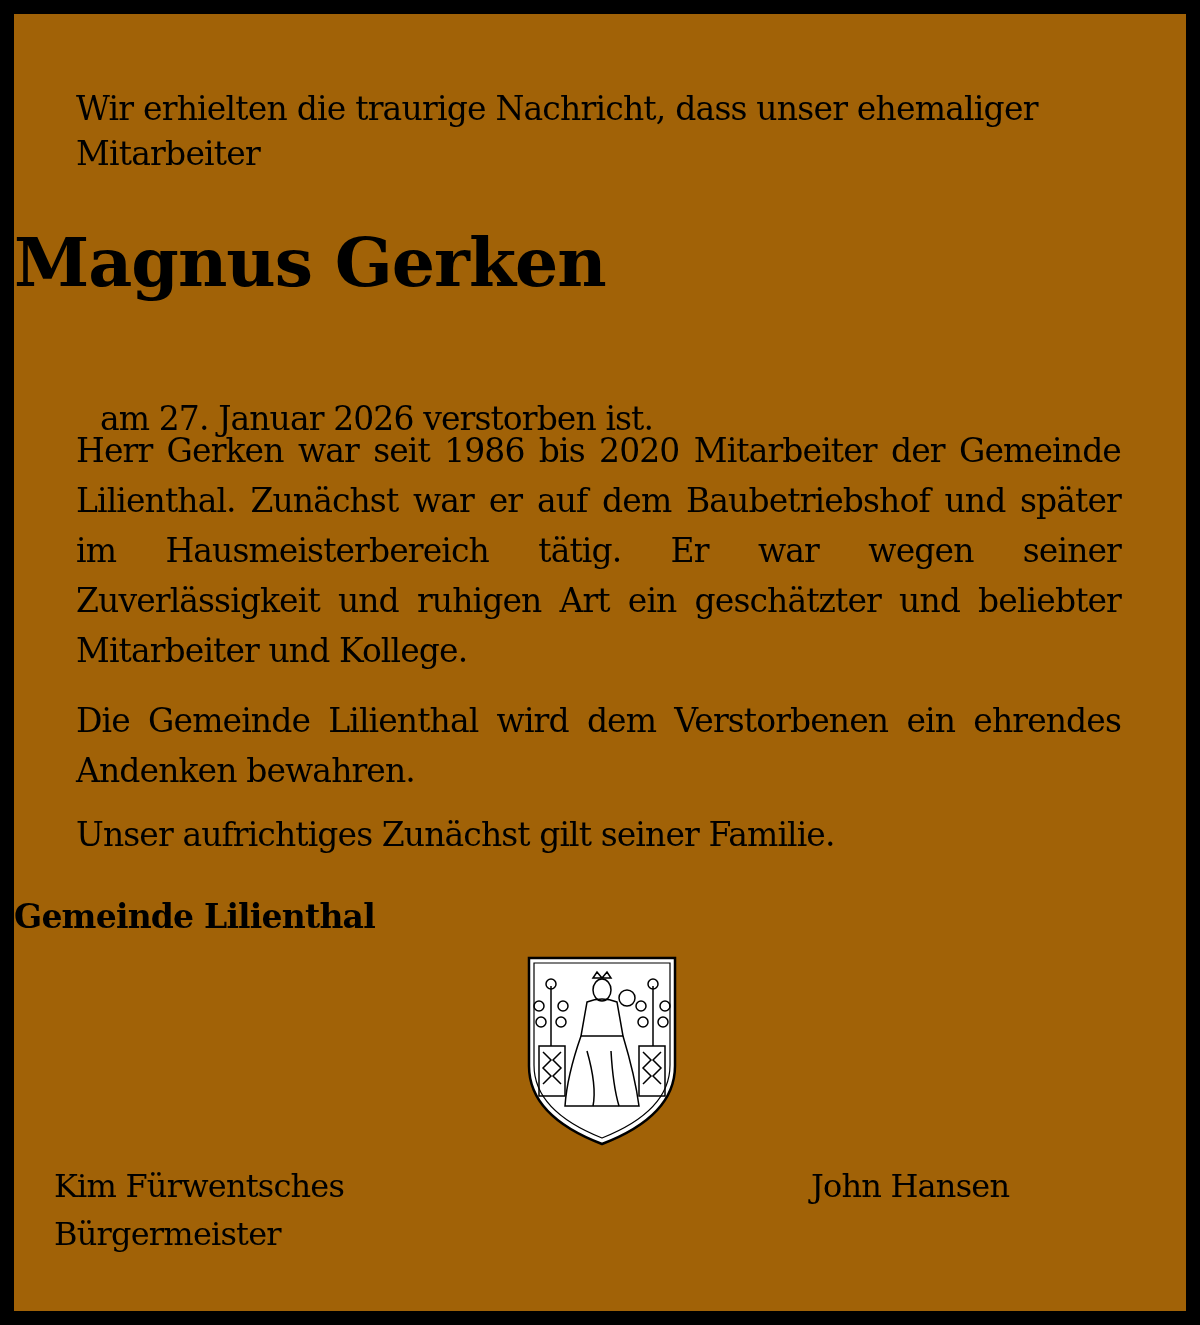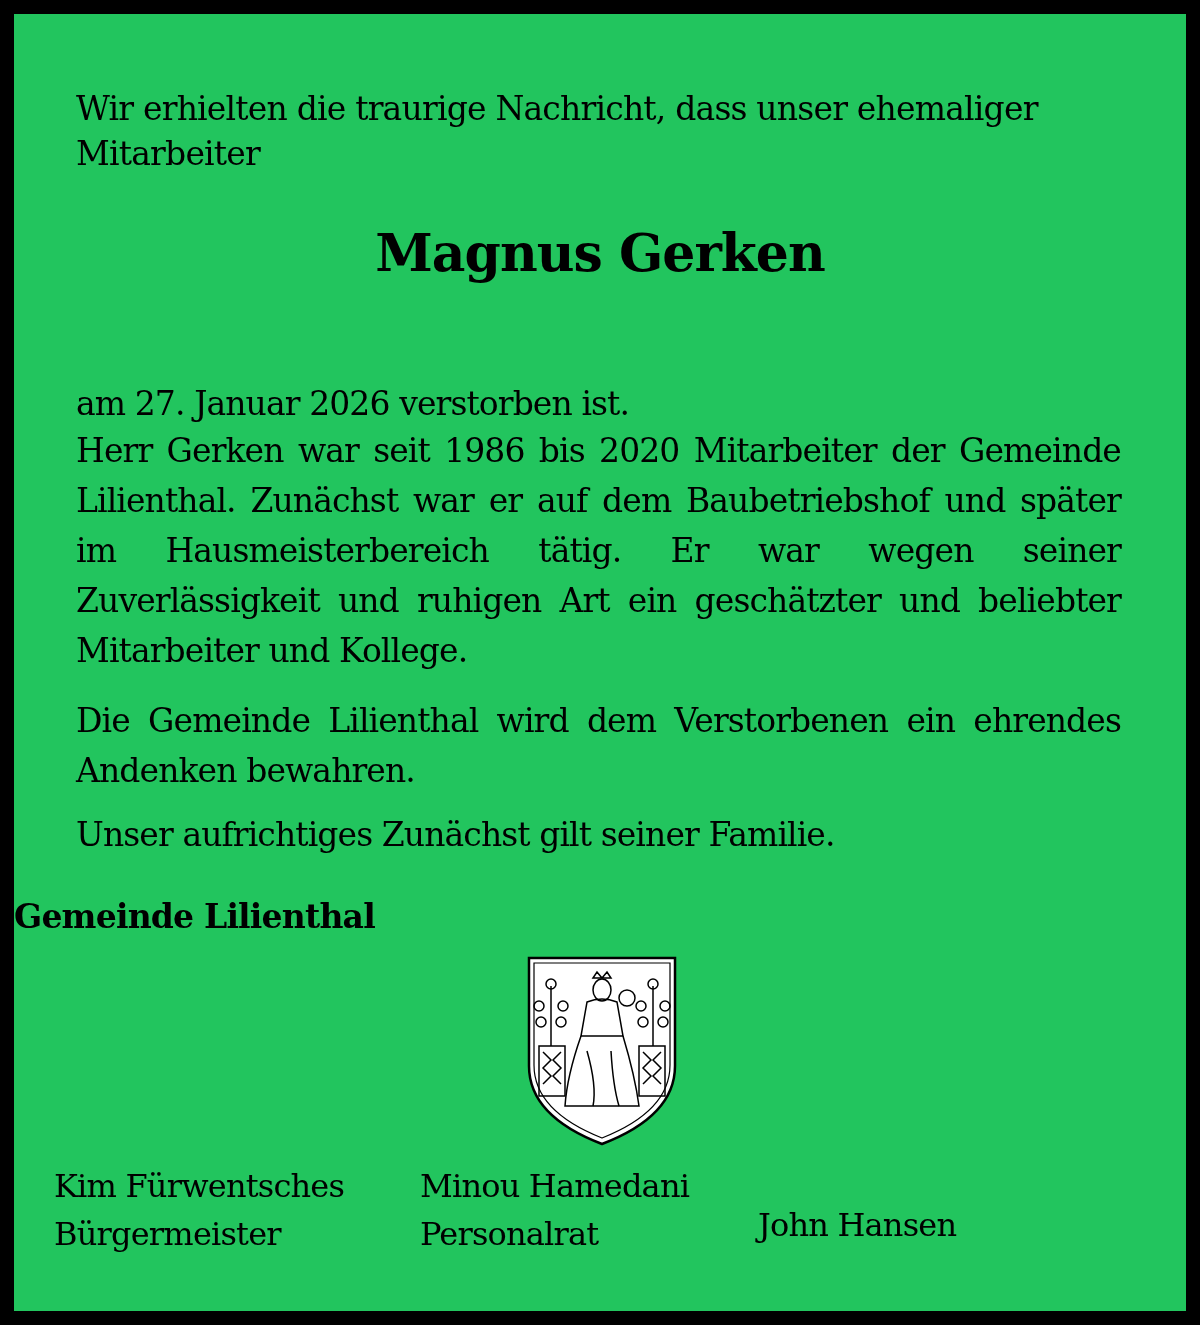--- a/index.html
+++ b/index.html
@@ -1,29 +1,29 @@
 <!DOCTYPE html>
 <html><head>
 <meta charset="utf-8">
 <style>
   html, body { margin: 0; padding: 0; }
   body { width: 1200px; height: 1325px; background: #000; position: relative; overflow: hidden; }
-  .frame { position: absolute; left: 14px; top: 14px; width: 1172px; height: 1297px; background: #22c55e; }
+  .frame { position: absolute; left: 14px; top: 14px; width: 1172px; height: 1297px; background: #a16207; }
   .txt { font-family: "DejaVu Serif", serif; color: #000; position: absolute; }
   .intro { left: 62px; top: 72px; width: 1060px; font-size: 33px; line-height: 45px; letter-spacing: -0.8px; }
-  .name { left: 0; width: 1172px; top: 208px; text-align: center; font-size: 52px; font-weight: bold; letter-spacing: -1px; }
+  .name { left: 0; width: 1172px; top: 208px; text-align: left; font-size: 68px; font-weight: bold; letter-spacing: -1px; }
   .body { left: 62px; width: 1045px; font-size: 33px; line-height: 50px; text-align: justify; letter-spacing: -0.9px; }
-  .p1 { top: 365px; }
+  .p1 { top: 380px; margin-left: 24px; }
   .p2 { top: 412px; }
   .p3 { top: 682px; }
   .p4 { top: 796px; }
   .org { left: 0; width: 1172px; top: 883px; font-size: 33px; font-weight: bold; letter-spacing: -0.8px; }
   .crest { position: absolute; left: 513px; top: 942px; width: 150px; height: 190px; }
   .sig { top: 1148px; width: 380px; text-align: left; font-size: 32px; line-height: 48px; letter-spacing: -0.8px; }
-  .s1 { left: 40px; } .s2 { left: 406px; } .s3 { left: 744px; margin-top: 39px; }
+  .s1 { left: 40px; } .s2 { left: 406px; } .s3 { left: 797px; }
 </style>
 </head>
 <body>
 
 <div class="frame">
   <div class="txt intro">Wir erhielten die traurige Nachricht, dass unser ehemaliger Mitarbeiter</div>
   <div class="txt name">Magnus Gerken</div>
   <div class="txt body p1">am 27. Januar 2026 verstorben ist.</div>
   <div class="txt body p2">Herr Gerken war seit 1986 bis 2020 Mitarbeiter der Gemeinde Lilienthal. Zunächst war er auf dem Baubetriebshof und später im Hausmeisterbereich tätig. Er war wegen seiner Zuverlässigkeit und ruhigen Art ein geschätzter und beliebter Mitarbeiter und Kollege.</div>
   <div class="txt body p3">Die Gemeinde Lilienthal wird dem Verstorbenen ein ehrendes Andenken bewahren.</div>
@@ -56,20 +56,16 @@
       <path d="M54 80 Q40 120 38 150 L112 150 Q108 120 96 80"></path>
       <path d="M60 95 Q70 130 66 150 M84 95 Q86 130 92 150"></path>
       <circle cx="100" cy="42" r="8"></circle>
     </g>
   </svg>
 
   <div class="txt sig s1">
     <div>Kim Fürwentsches</div>
     <div>Bürgermeister</div>
   </div>
-  <div class="txt sig s2">
-    <div>Minou Hamedani</div>
-    <div>Personalrat</div>
-  </div>
   <div class="txt sig s3">
     <div>John Hansen</div>
   </div>
 </div>
 
 </body></html>

